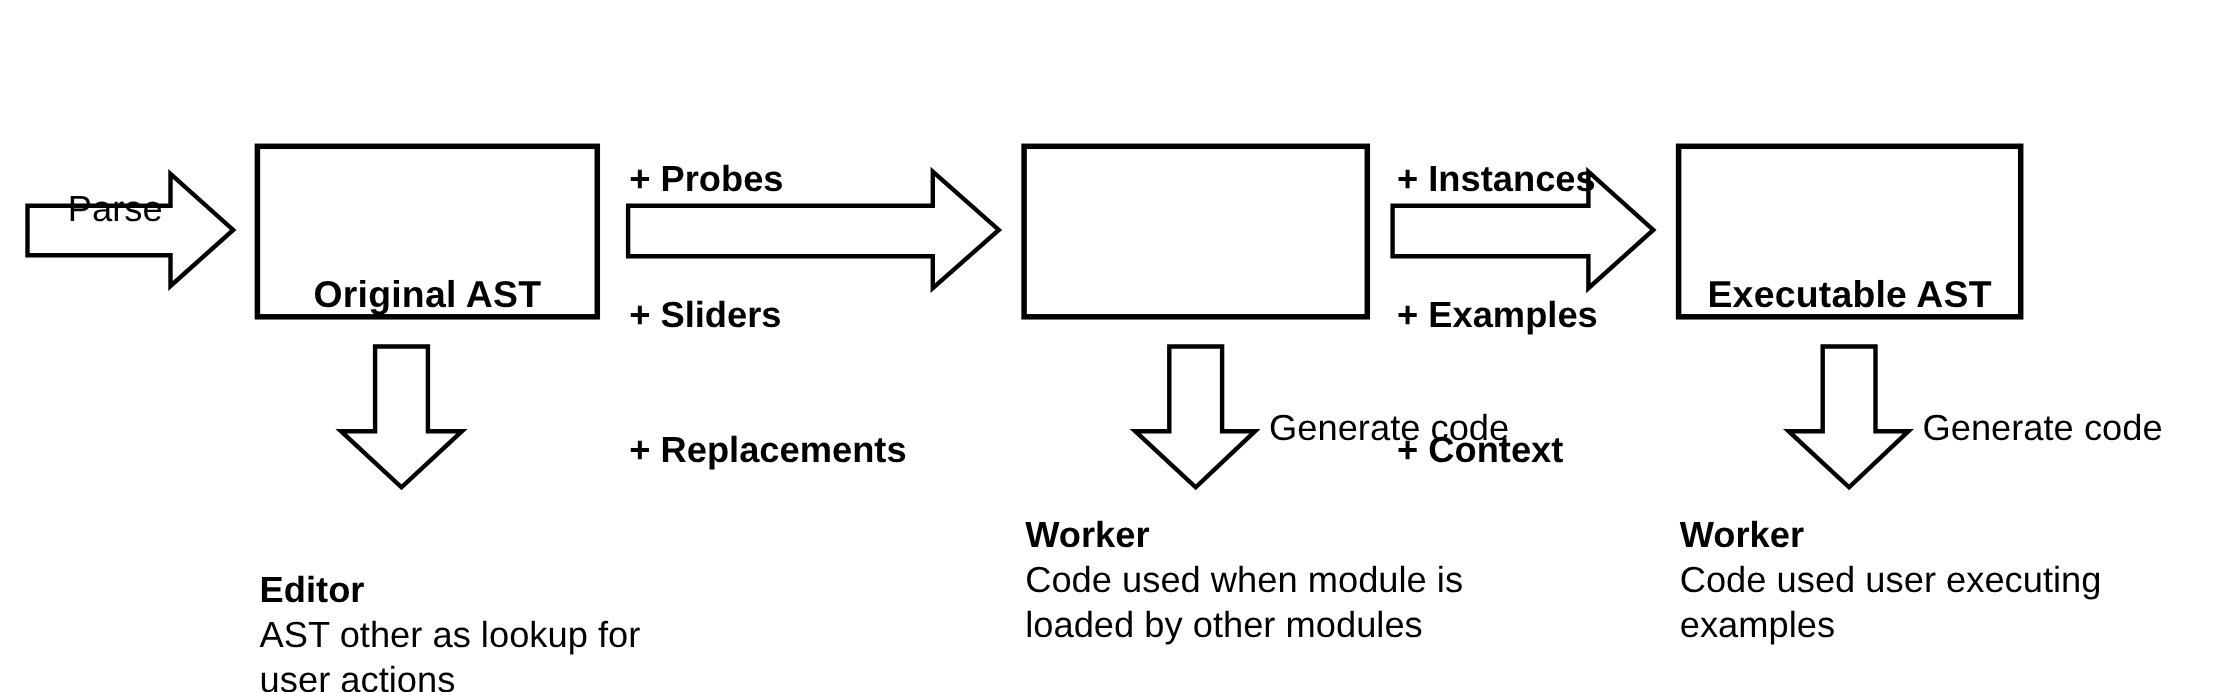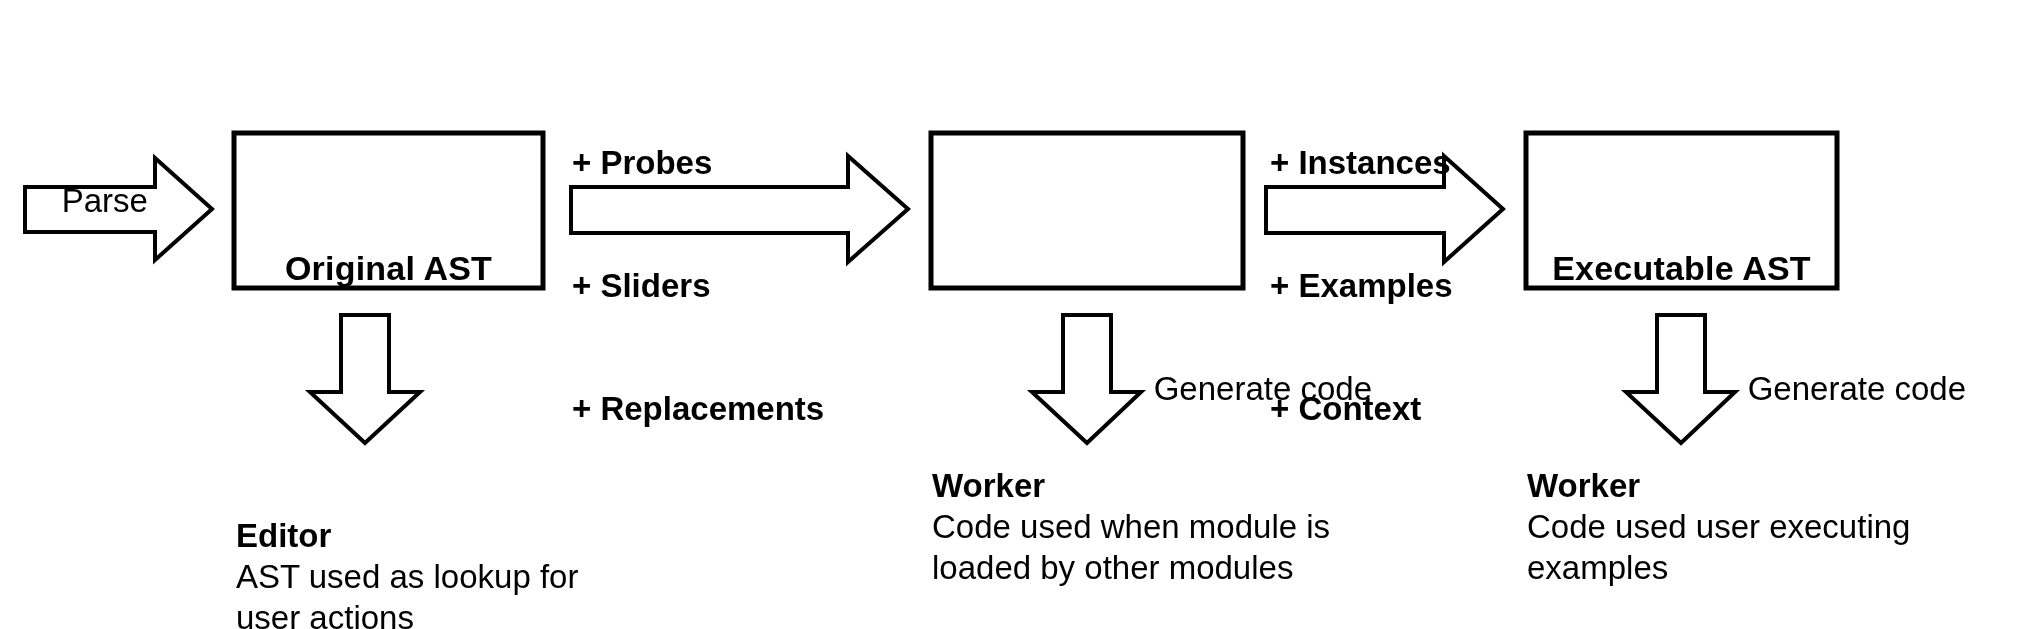--- a/index.html
+++ b/index.html
@@ -104,21 +104,21 @@
 
   <div class="stage-box" style="left:234px; top:133px; width:309px; height:155px;">
     <span class="box-label">Original AST</span>
   </div>
 
 
   <div class="stage-box" style="left:1526px; top:133px; width:311px; height:155px;">
     <span class="box-label">Executable AST</span>
   </div>
 
-  <div class="lbl flow-label" style="left:25px; top:151px;">
+  <div class="lbl flow-label" style="left:25px; top:140px;">
     <span>Parse</span>
   </div>
 
   <div class="lbl arrow-label" style="left:572px; top:60px;">
     <div>+ Probes</div>
     <div>+ Sliders</div>
     <div>+ Replacements</div>
   </div>
 
   <div class="lbl arrow-label" style="left:1270px; top:60px;">
@@ -130,21 +130,21 @@
   <div class="lbl flow-label" style="left:1117px; top:339px;">
     <span>Generate code</span>
   </div>
 
   <div class="lbl flow-label" style="left:1711px; top:339px;">
     <span>Generate code</span>
   </div>
 
   <div class="note-block" style="left:236px; top:486px;margin-top:29px;">
     <span class="note-title">Editor</span>
-    <span class="note-body">AST used as lookup for</span>
+    <span class="note-body">AST other as lookup for</span>
     <span class="note-body">user actions</span>
   </div>
 
   <div class="note-block" style="left:932px; top:465px;">
     <span class="note-title">Worker</span>
     <span class="note-body">Code used when module is</span>
     <span class="note-body">loaded by other modules</span>
   </div>
 
   <div class="note-block" style="left:1527px; top:465px;">

